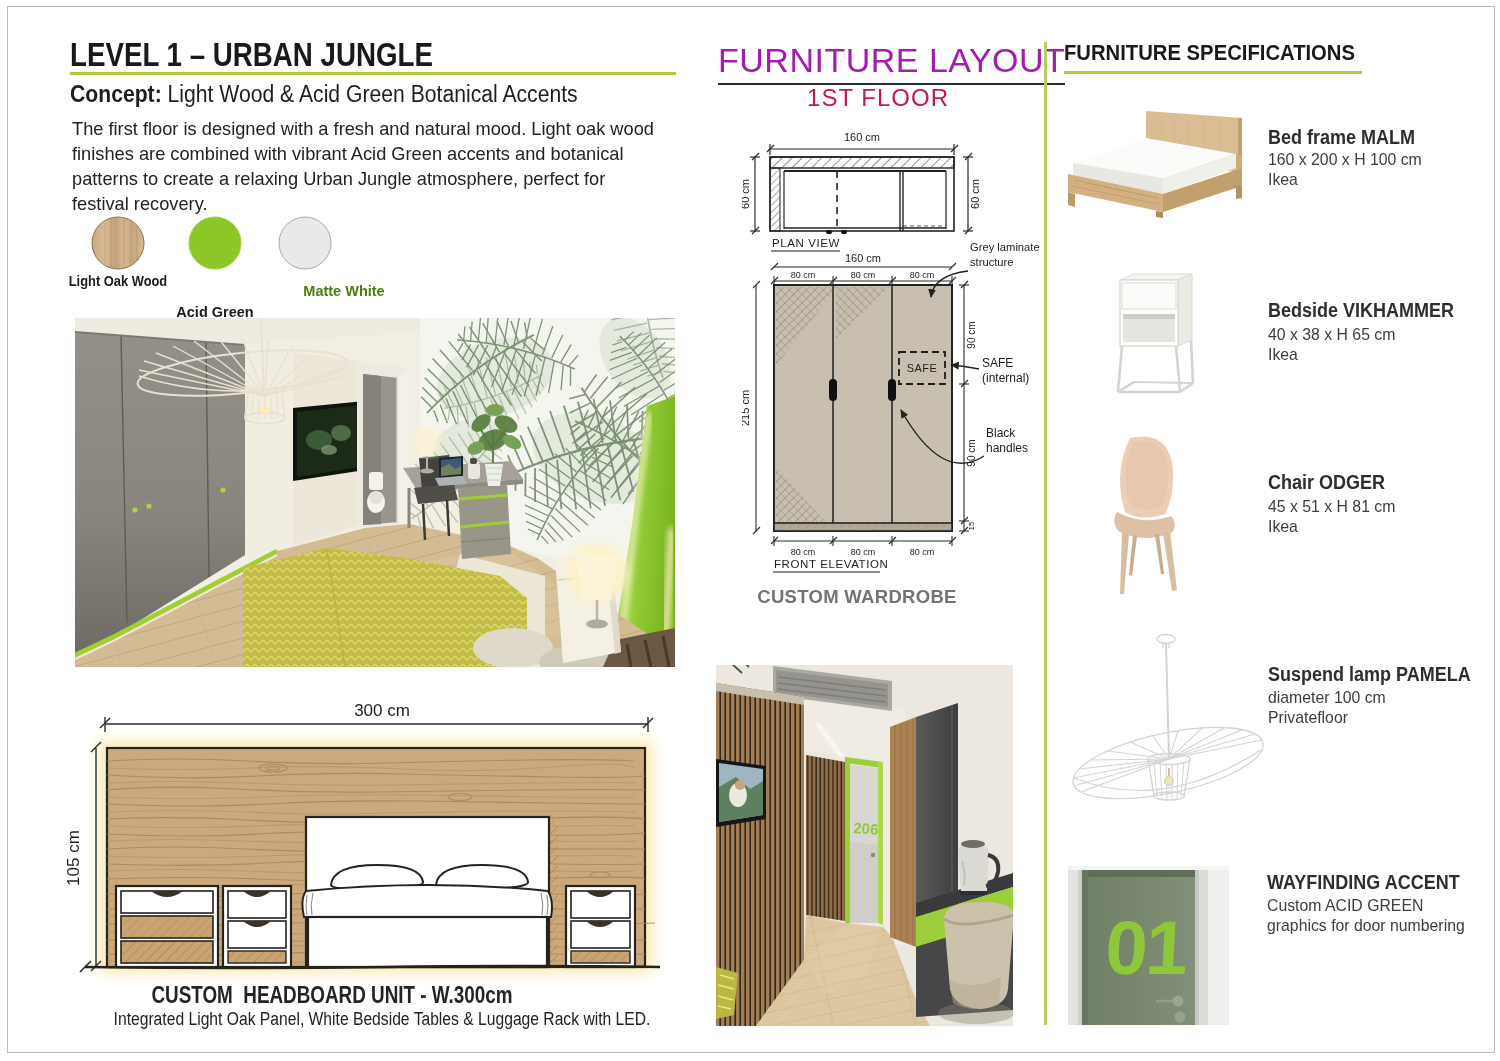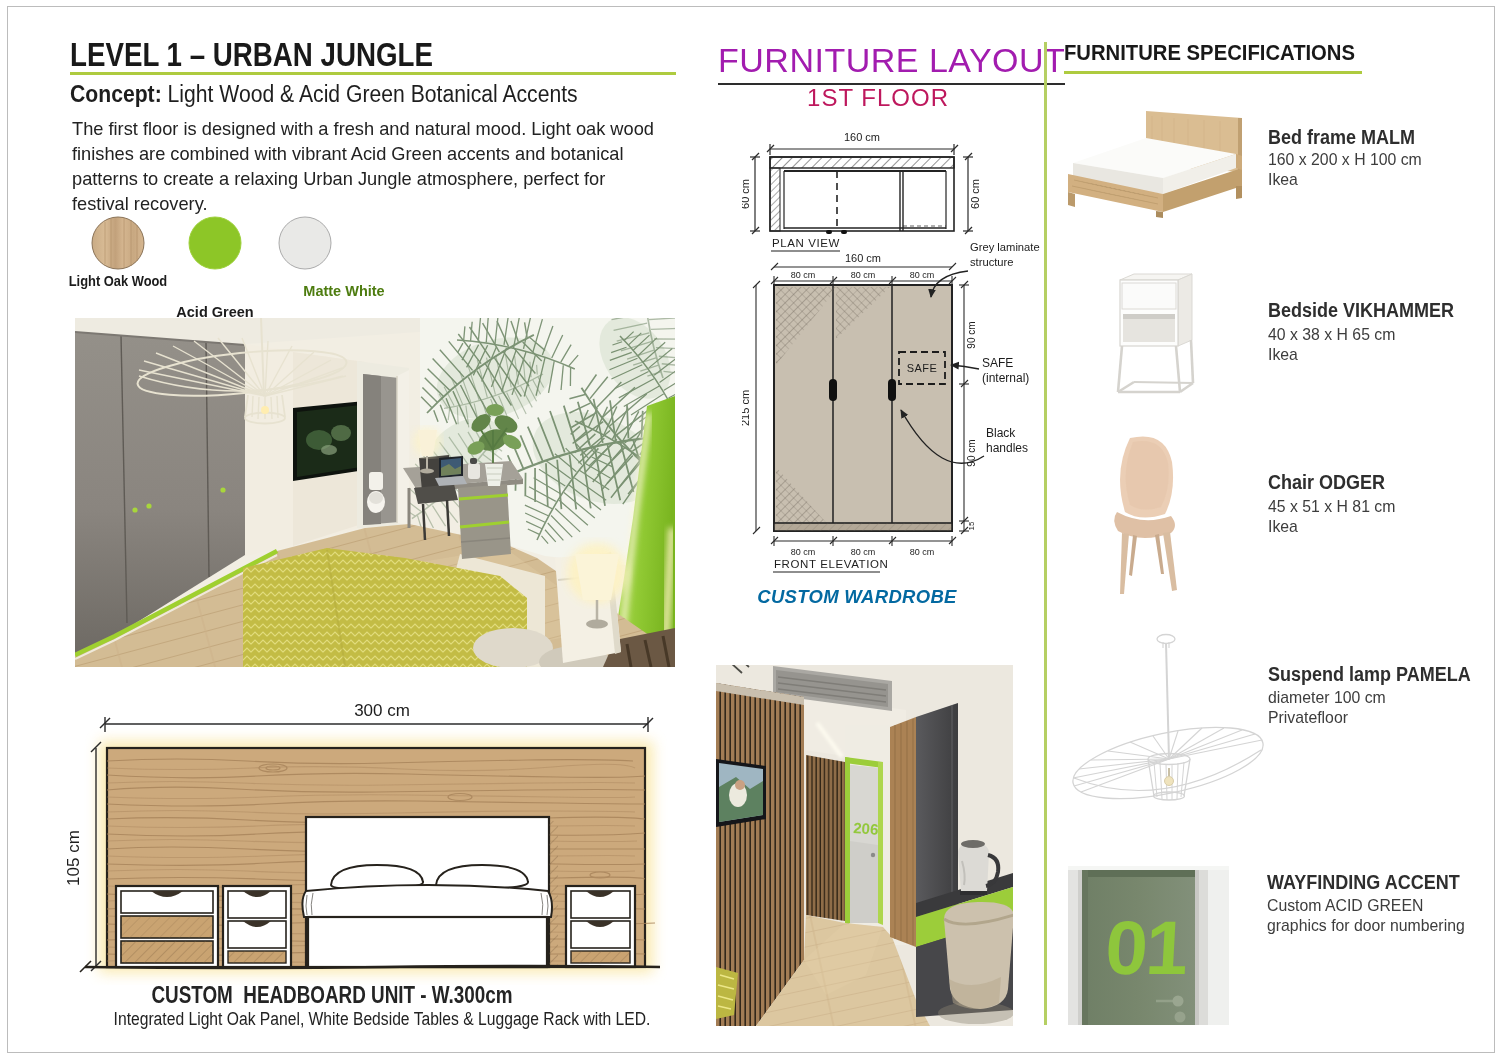--- a/index.html
+++ b/index.html
@@ -524,21 +524,21 @@
 
   <text x="240" y="132" font-size="12" fill="#1c1c1c">SAFE</text>
   <text x="240" y="147" font-size="12" fill="#1c1c1c">(internal)</text>
   <path d="M237,134 Q222,131 209,130" stroke="#222" stroke-width="1.4" fill="none" marker-end="url(#ah)"></path>
 
   <text x="244" y="202" font-size="12" fill="#1c1c1c">Black</text>
   <text x="244" y="217" font-size="12" fill="#1c1c1c">handles</text>
   <path d="M242,221 Q200,248 159,175" stroke="#222" stroke-width="1.4" fill="none" marker-end="url(#ah)"></path>
 </svg>
 
-<div class="abs" style="left:747px;top:586px;width:220px;text-align:center;font-size:18.5px;font-weight:700;color:#0369a1;letter-spacing:0.3px;font-style:italic;">CUSTOM WARDROBE</div>
+<div class="abs" style="left:747px;top:586px;width:220px;text-align:center;font-size:18.5px;font-weight:700;color:#737373;letter-spacing:0.3px;">CUSTOM WARDROBE</div>
 
 <svg class="abs" style="left:716px;top:665px;" width="297" height="361" viewBox="0 0 297 361">
   <defs>
     <pattern id="slats" width="5" height="10" patternUnits="userSpaceOnUse">
       <rect width="5" height="10" fill="#a37d55"></rect>
       <rect x="3.4" width="1.6" height="10" fill="#33281a"></rect>
     </pattern>
     <pattern id="slats2" width="4.2" height="10" patternUnits="userSpaceOnUse">
       <rect width="4.2" height="10" fill="#8f6d48"></rect>
       <rect x="2.9" width="1.3" height="10" fill="#2e2315"></rect>

